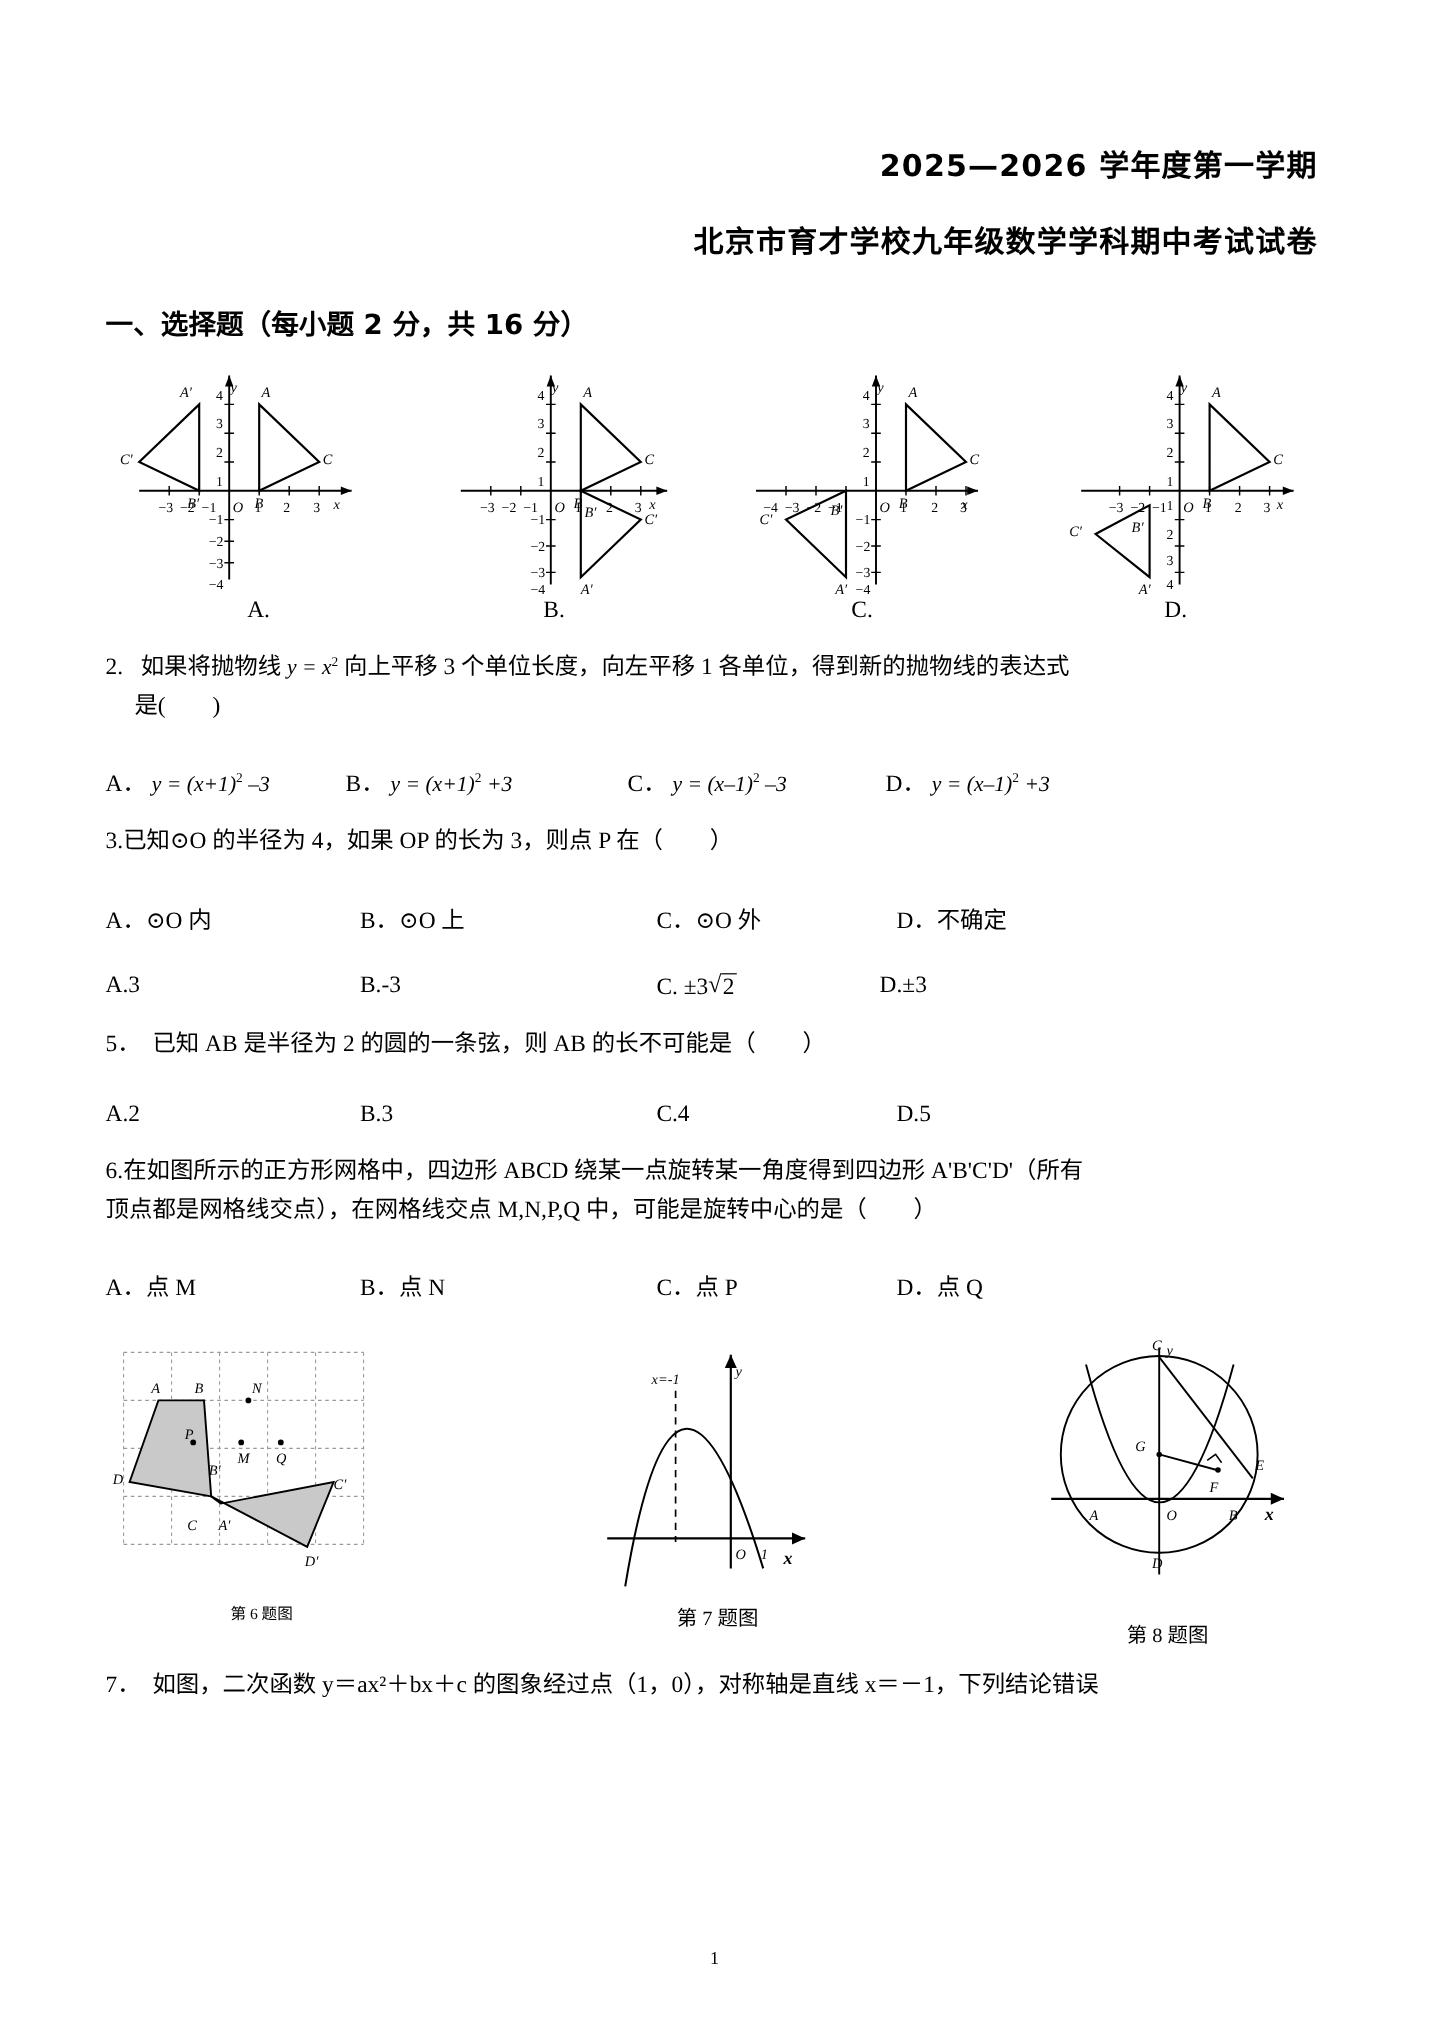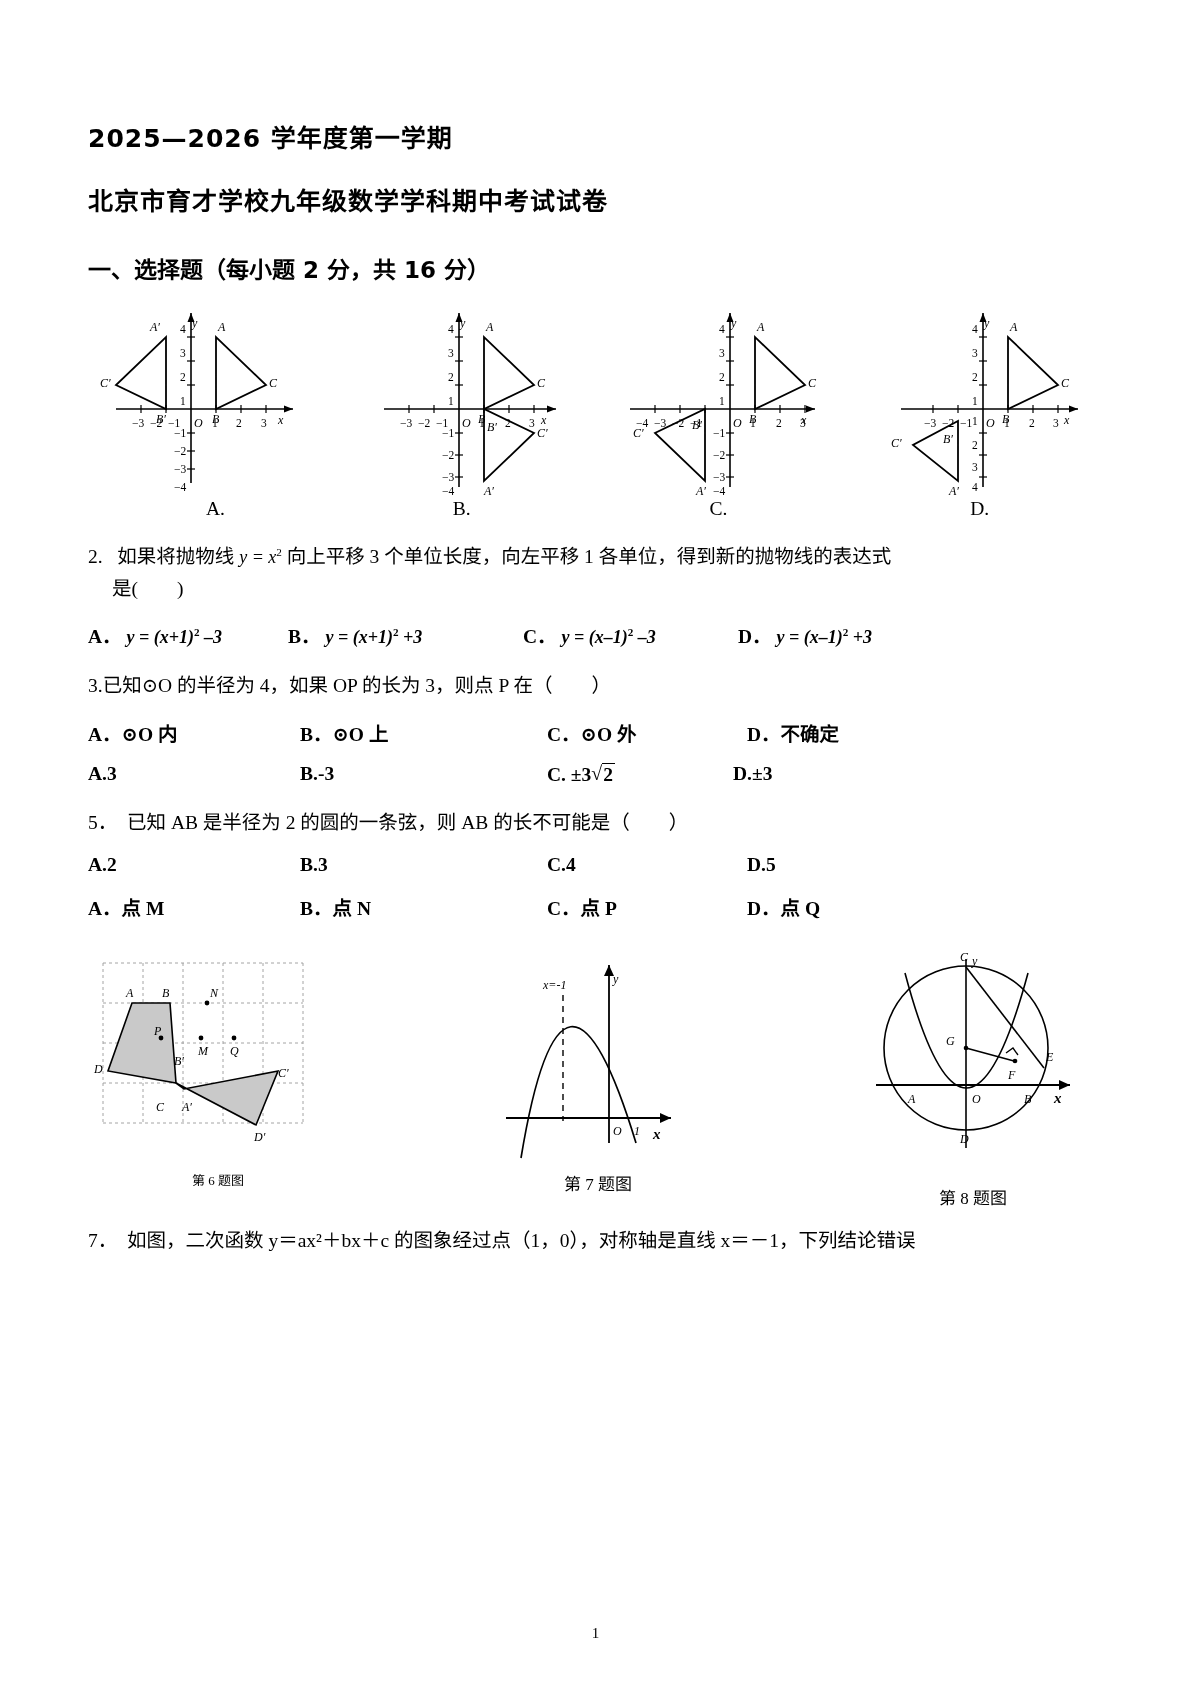--- a/index.html
+++ b/index.html
@@ -6,34 +6,34 @@
   body{
     width:1191px;height:1684px;
     font-family:"Liberation Serif","DejaVu Serif",serif;
     color:#000;position:relative;overflow:hidden;
   }
   .page{position:relative;width:1191px;height:1684px;padding:0;box-sizing:border-box;}
   .inner{position:absolute;left:88px;top:0;width:1010px;}
 
   
   .doc-title{
-    text-align:left;font-weight:bold;font-size:25px;letter-spacing:1px;
+    text-align:right;font-weight:bold;font-size:25px;letter-spacing:1px;
     font-family:"DejaVu Sans","Liberation Sans",sans-serif;
   }
   .title1{margin-top:118px;}
   .title2{margin-top:27px;}
 
   .section-head{
     font-weight:bold;font-size:23px;margin-top:34px;
     font-family:"DejaVu Sans","Liberation Sans",sans-serif;
   }
 
   
   .q{font-size:19.5px;line-height:1.62;margin-top:21px;}
-  .opts{font-size:19.5px;margin-top:16px;display:flex;font-weight:bold;}
+  .opts{font-size:19.5px;margin-top:32px;display:flex;}
   .opts .opt{display:inline-block;}
   .w1{width:200px;} .w2{width:235px;} .w3{width:215px;}
   .w1b{width:212px;} .w2b{width:247px;} .w3b{width:200px;}
 
   i.v{font-family:"Liberation Serif",serif;font-style:italic;}
   .mf{font-style:italic;font-size:18px;}
   sup{font-size:.62em;vertical-align:super;font-style:normal;}
   .paren{display:inline-block;min-width:46px;}
 
   
@@ -352,20 +352,24 @@
         <span>B.</span><span>3</span>
       </span>
       <span class="opt w3b">
         <span>C.</span><span>4</span>
       </span>
       <span class="opt">
         <span>D.</span><span>5</span>
       </span>
     </div>
 
+    <div class="q">
+      <span><span>6.</span><span>在如图所示的正方形网格中，四边形 ABCD 绕某一点旋转某一角度得到四边形 A'B'C'D'（所有</span></span><br>
+      <span>顶点都是网格线交点），在网格线交点 M,N,P,Q 中，可能是旋转中心的是（　　）</span>
+    </div>
     <div class="opts">
       <span class="opt w1b">
         <span>A．</span><span>点 M</span>
       </span>
       <span class="opt w2b">
         <span>B．</span><span>点 N</span>
       </span>
       <span class="opt w3b">
         <span>C．</span><span>点 P</span>
       </span>

